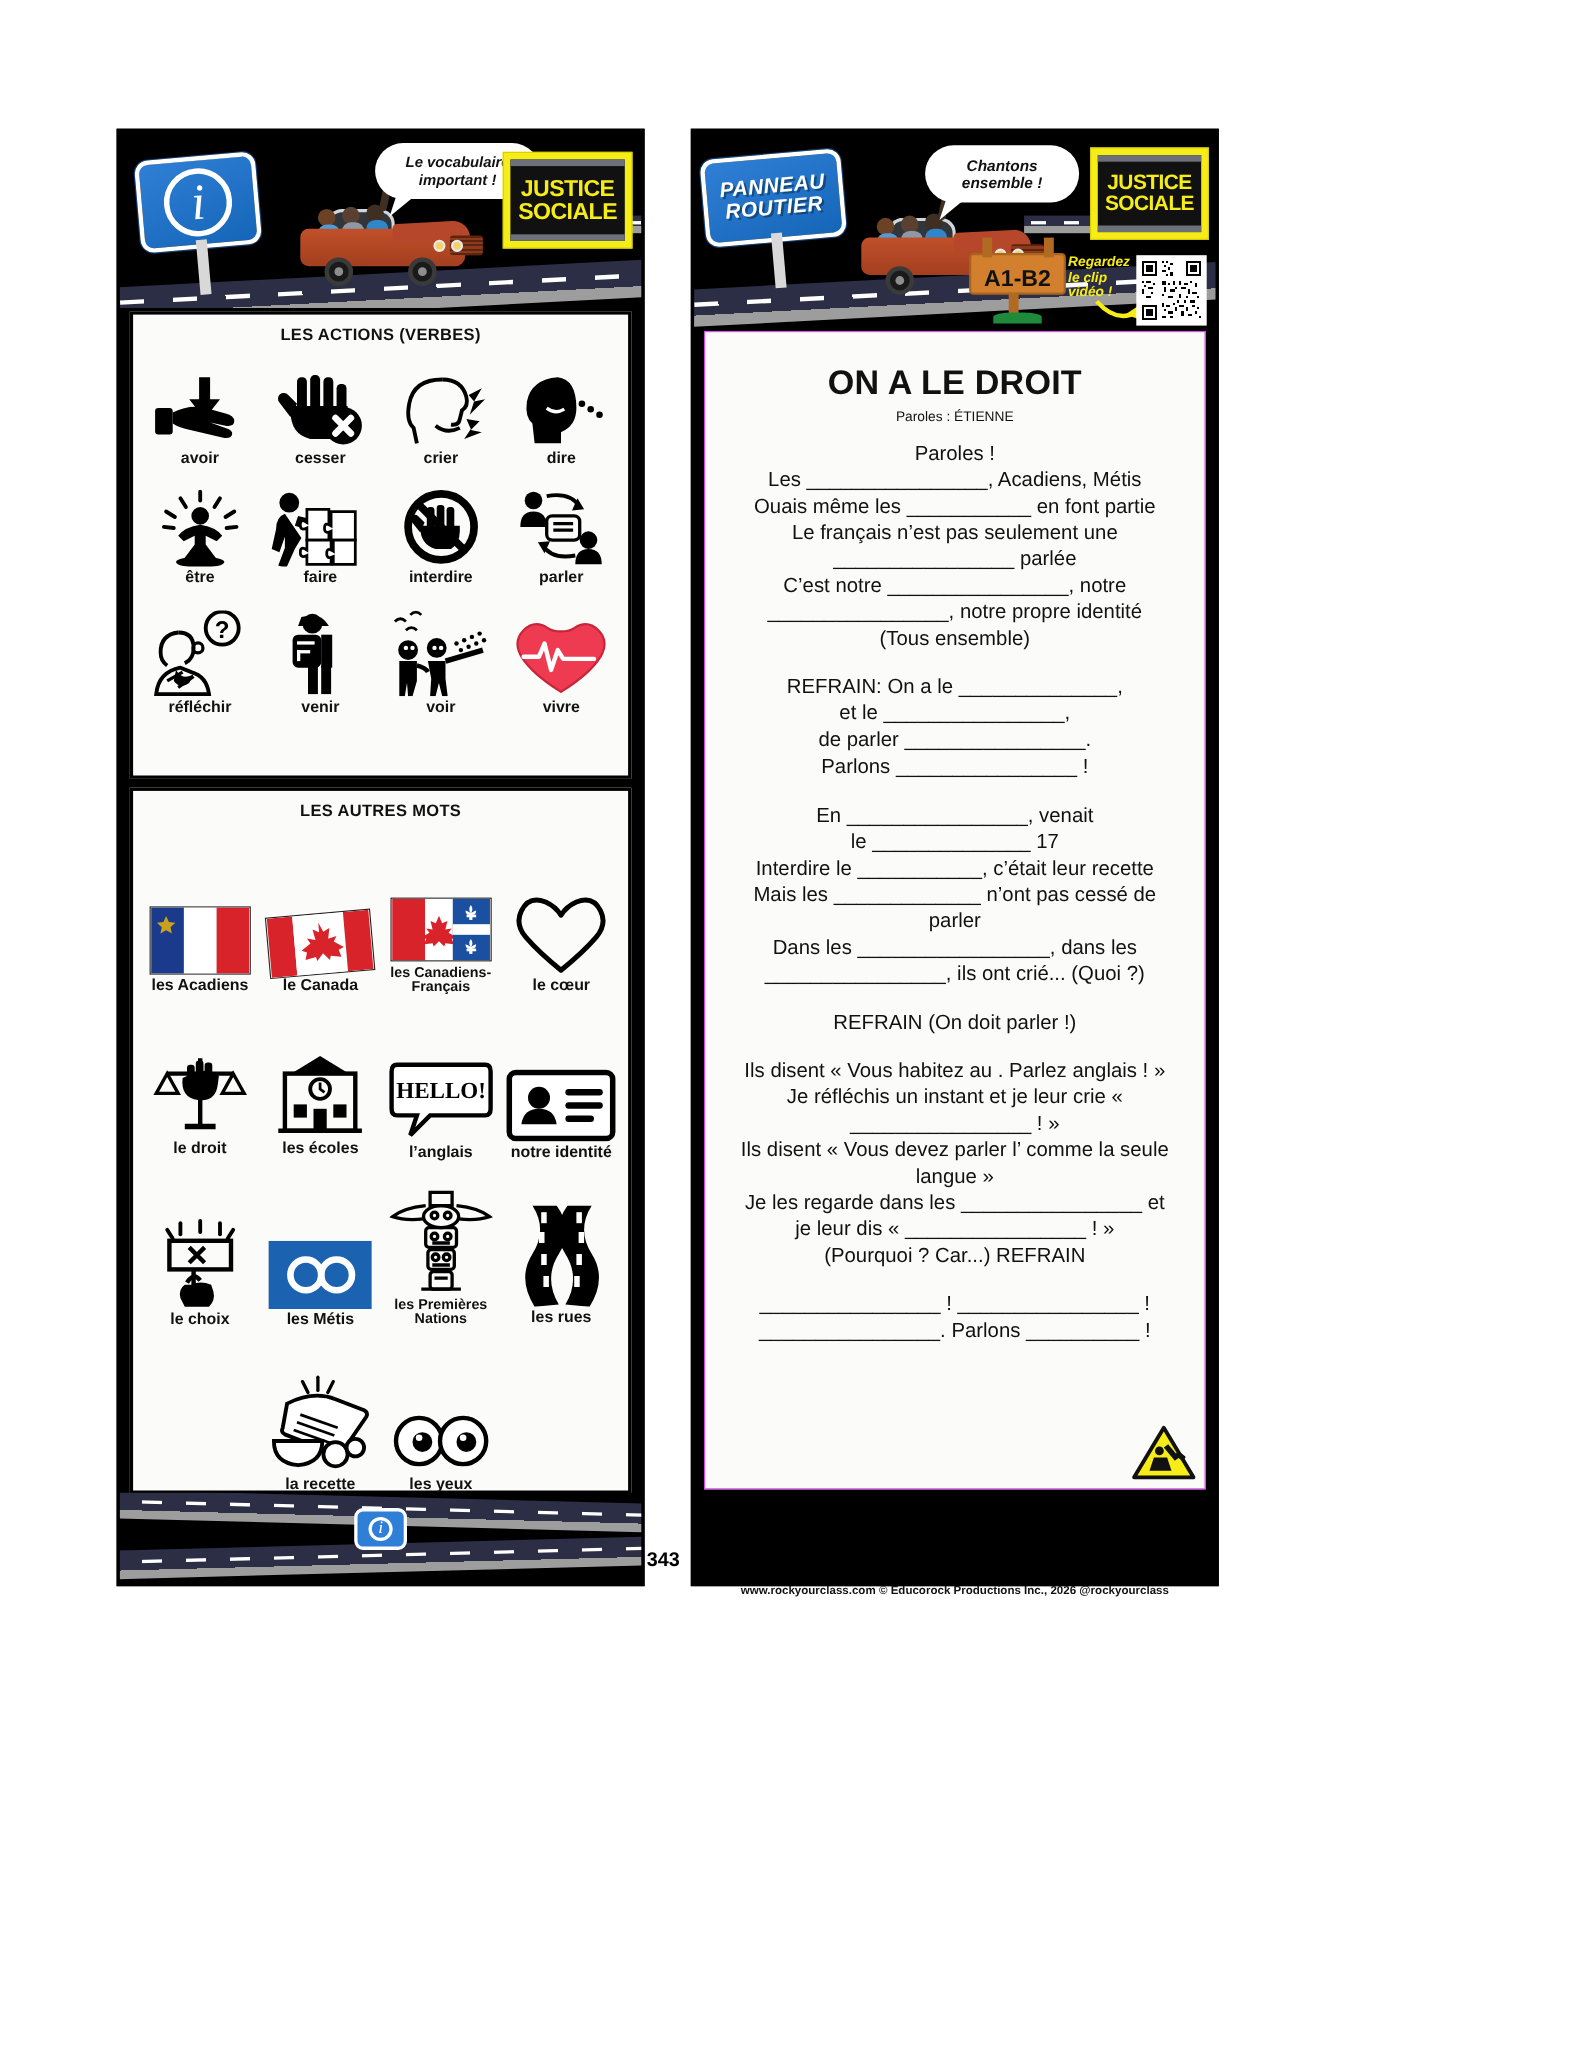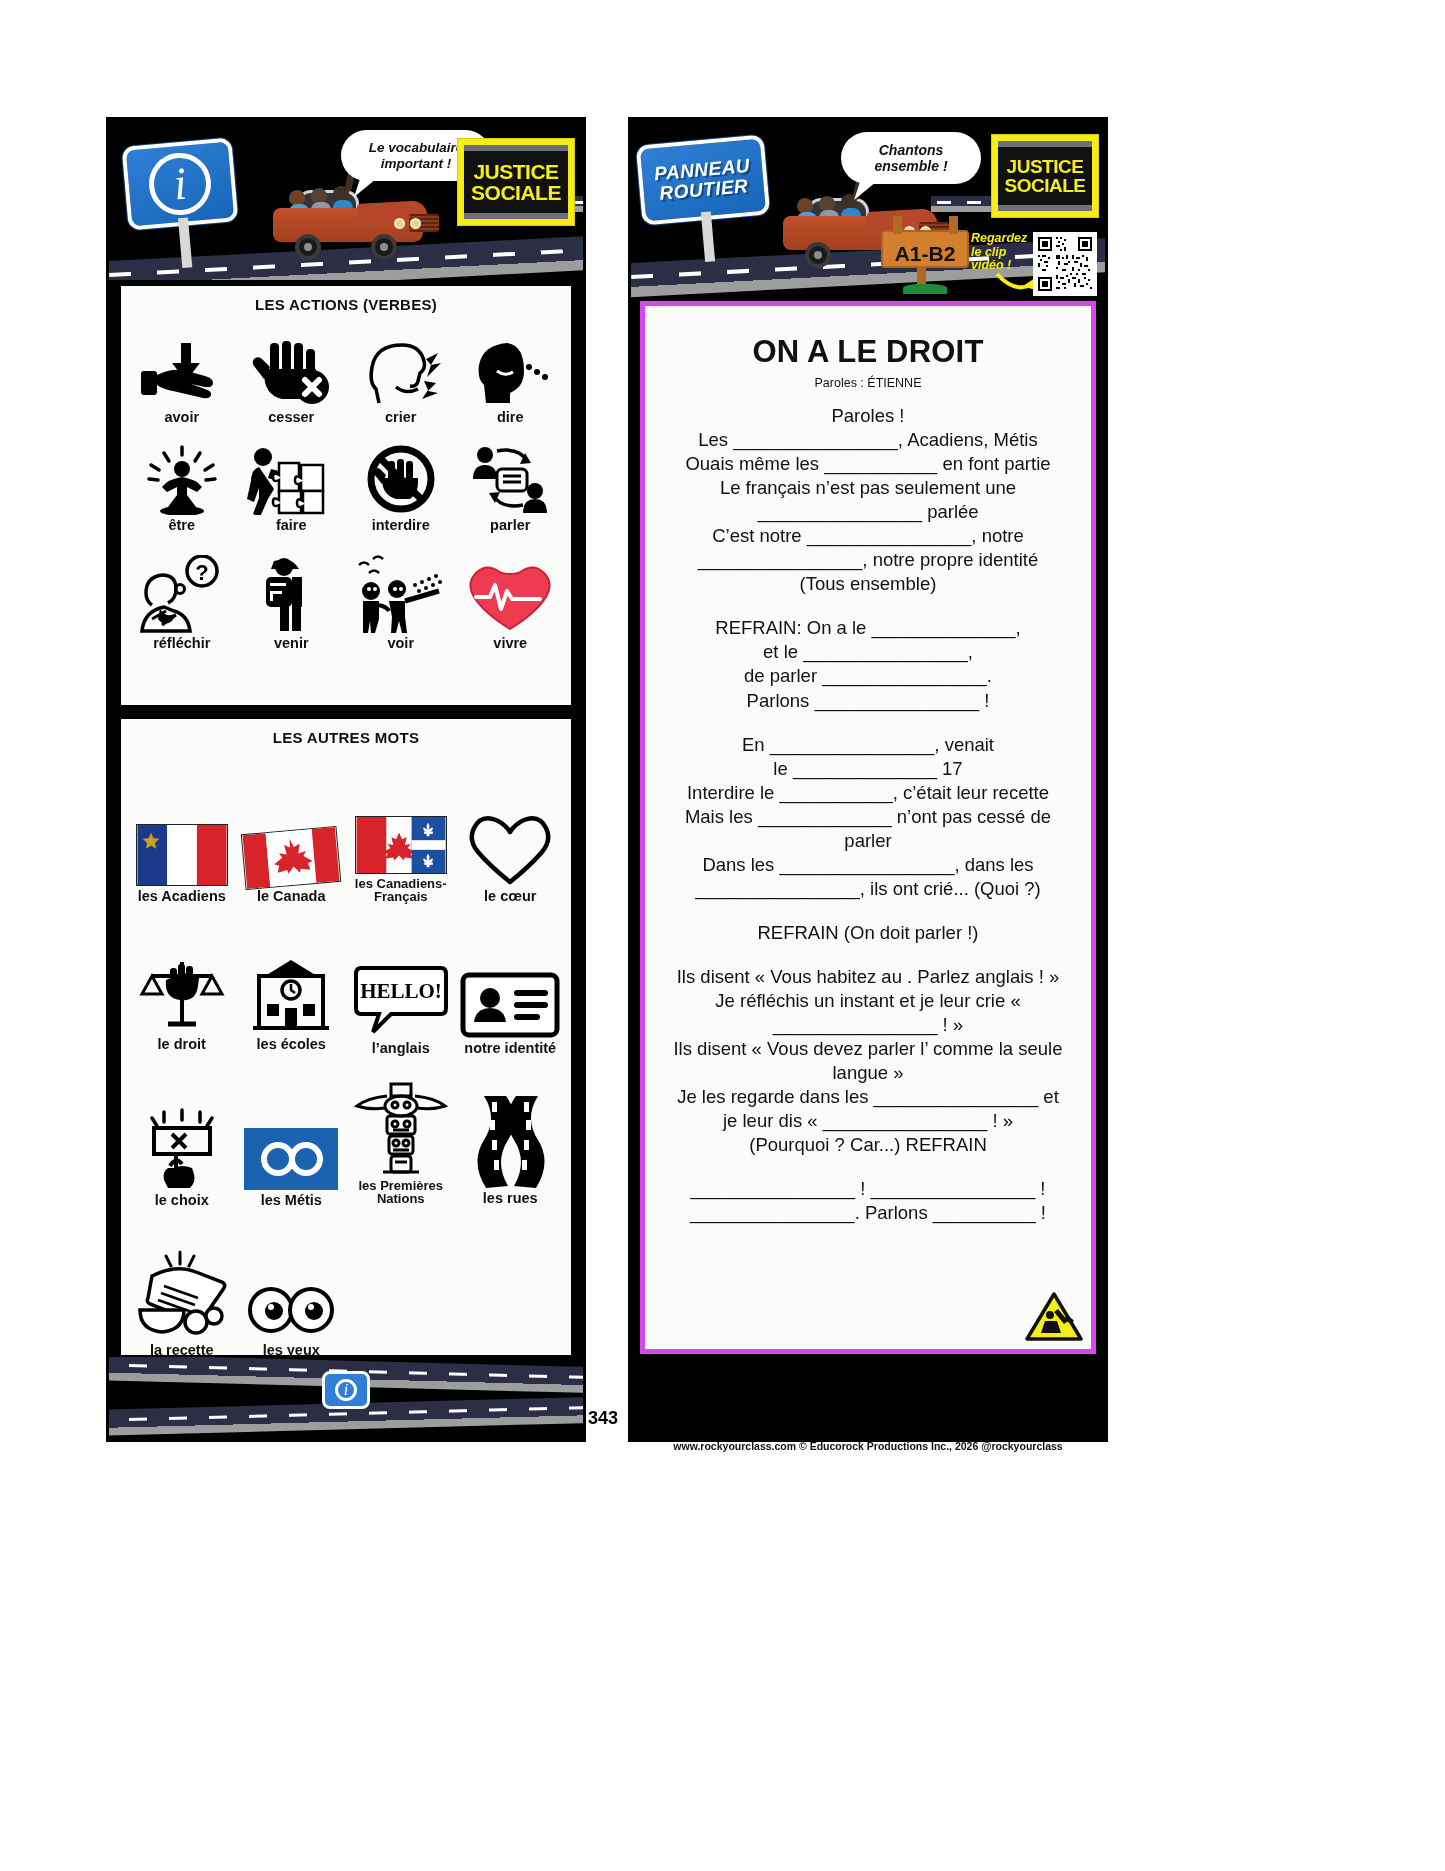--- a/index.html
+++ b/index.html
@@ -155,21 +155,21 @@
   
   .white-box {
     position: absolute; background:#fbfbf9;
     border: 3px solid #000;
   }
   .box-title {
     text-align:center; font-weight: bold; font-size: 15px;
     letter-spacing:.3px; color:#111; margin: 10px 0 4px;
   }
 
-  .grid { display:flex; flex-wrap: wrap; }
+  .grid { display:flex; flex-wrap: wrap; justify-content: center; }
   .cell {
     position:relative;
     display:flex; flex-direction:column; align-items:center; justify-content:flex-end;
     text-align:center;
   }
   .cell .lbl {
     font-size: 14.5px; font-weight: bold; color:#111; line-height:1.04;
     margin-top: 3px;
   }
   .ico { display:flex; align-items:center; justify-content:center; }
@@ -199,21 +199,21 @@
   
   #page-number {
     position:absolute; left: 588px; top: 1408px;
     font-weight:bold; font-size: 18px; color:#000;
   }
 
   
   #lyrics-box {
     position:absolute; left: 640px; top: 301px;
     width: 456px; height: 1053px;
-    background:#fbfbf9; border: 5px solid #d946ef;
+    background:#fbfbf9; border: 1px solid #d946ef;
     padding: 14px 14px 10px;
     overflow: hidden;
   }
   #song-title {
     text-align:center; font-size: 31px; font-weight:bold;
     letter-spacing: .2px; color:#111; margin-top: 14px;
   }
   #song-credit {
     text-align:center; font-size: 12.5px; color:#111; margin-top: 6px;
   }

